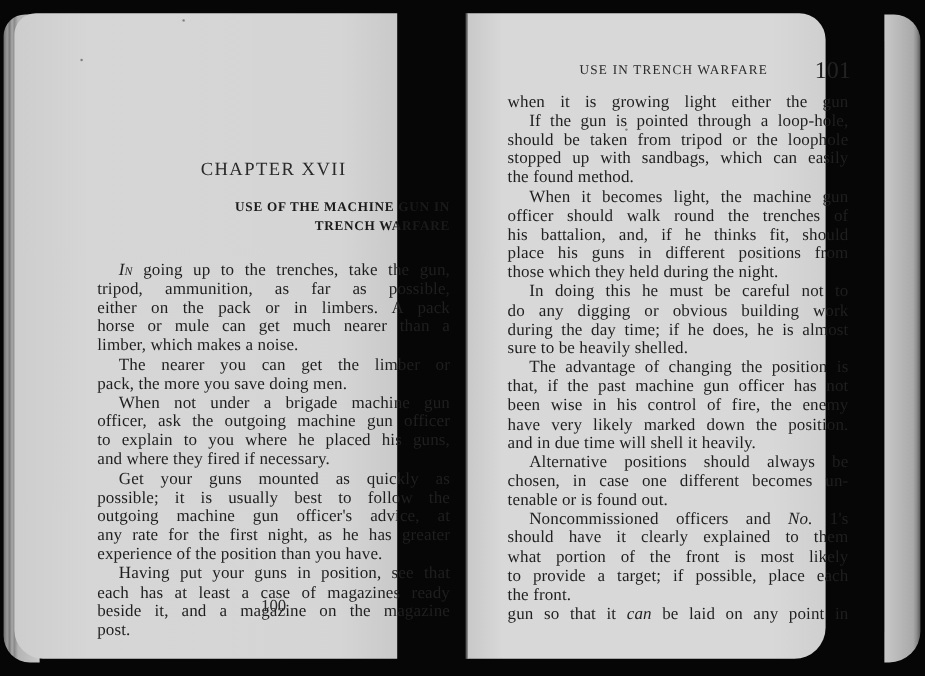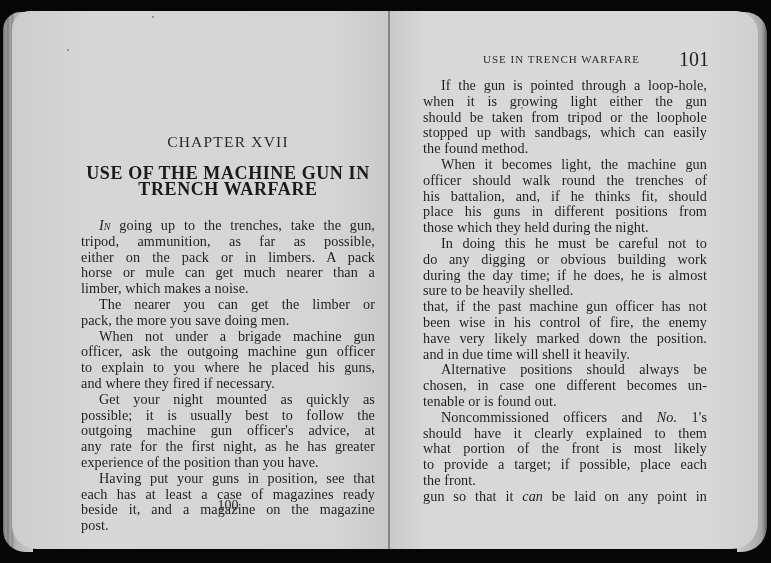--- a/index.html
+++ b/index.html
@@ -34,27 +34,27 @@
     .page {
       position: absolute;
       top: 11px;
       height: 538px;
       background: #d4d4d4;
       color: #1f1f1f;
       font-family: "Liberation Serif", "DejaVu Serif", serif;
     }
     .page-left {
       left: 12px;
-      width: 377px;
+      width: 319px;
       border-radius: 18px 0 0 24px;
       background: linear-gradient(to right, #cdcdcd 0%, #d6d6d6 20%, #d5d5d5 85%, #c9c9c9 100%);
     }
     .page-right {
       left: 389px;
-      width: 369px;
+      width: 299px;
       border-radius: 0 22px 26px 0;
       background: linear-gradient(to right, #c8c8c8 0%, #d8d8d8 10%, #d8d8d8 85%, #cfcfcf 100%);
     }
     .gutter {
       position: absolute;
       left: 388px; top: 11px;
       width: 2px; height: 538px;
       background: #6e6e6e;
       opacity: 0.75;
     }
@@ -88,22 +88,22 @@
       width: 294px;
       text-align: center;
       font-size: 15.5px;
       letter-spacing: 1.2px;
       color: #2a2a2a;
     }
     .chapter-title {
       position: absolute;
       left: 69px; top: 154px;
       width: 294px;
-      text-align: center;
-      font-size: 18px;
+      text-align: right;
+      font-size: 11px;
       line-height: 16px;
       font-weight: bold;
       letter-spacing: 0.6px;
       color: #1a1a1a;
     }
     .page-number-bottom {
       position: absolute;
       left: 69px; top: 487px;
       width: 294px;
       text-align: center;
@@ -159,21 +159,21 @@
         <span class="line first">The nearer you can get the limber or</span>
         <span class="line last">pack, the more you save doing men.</span>
       </p>
       <p>
         <span class="line first">When not under a brigade machine gun</span>
         <span class="line">officer, ask the outgoing machine gun officer</span>
         <span class="line">to explain to you where he placed his guns,</span>
         <span class="line last">and where they fired if necessary.</span>
       </p>
       <p>
-        <span class="line first">Get your night mounted as quickly as</span>
+        <span class="line first">Get your guns mounted as quickly as</span>
         <span class="line">possible; it is usually best to follow the</span>
         <span class="line">outgoing machine gun officer's advice, at</span>
         <span class="line">any rate for the first night, as he has greater</span>
         <span class="line last">experience of the position than you have.</span>
       </p>
       <p>
         <span class="line first">Having put your guns in position, see that</span>
         <span class="line">each has at least a case of magazines ready</span>
         <span class="line">beside it, and a magazine on the magazine</span>
         <span class="line last">post.</span>
@@ -185,40 +185,41 @@
     <span class="speck" style="left:55px;top:38px;"></span>
     <span class="speck" style="left:140px;top:5px;"></span>
   </div>
 
   <div class="page page-right">
     <div class="running-head">USE IN TRENCH WARFARE</div>
     <div class="page-number-top">101</div>
 
     <div class="text-block right-block">
       <p>
+        <span class="line">when it is growing light either the gun</span>
         <span class="line first">If the gun is pointed through a loop-hole,</span>
-        <span class="line">when it is growing light either the gun</span>
         <span class="line">should be taken from tripod or the loophole</span>
         <span class="line">stopped up with sandbags, which can easily</span>
         <span class="line last">the found method.</span>
       </p>
       <p>
         <span class="line first">When it becomes light, the machine gun</span>
         <span class="line">officer should walk round the trenches of</span>
         <span class="line">his battalion, and, if he thinks fit, should</span>
         <span class="line">place his guns in different positions from</span>
         <span class="line last">those which they held during the night.</span>
       </p>
       <p>
         <span class="line first">In doing this he must be careful not to</span>
         <span class="line">do any digging or obvious building work</span>
         <span class="line">during the day time; if he does, he is almost</span>
         <span class="line last">sure to be heavily shelled.</span>
       </p>
       <p>
+        <span class="line first">The advantage of changing the position is</span>
         <span class="line">that, if the past machine gun officer has not</span>
         <span class="line">been wise in his control of fire, the enemy</span>
         <span class="line">have very likely marked down the position.</span>
         <span class="line last">and in due time will shell it heavily.</span>
       </p>
       <p>
         <span class="line first">Alternative positions should always be</span>
         <span class="line">chosen, in case one different becomes un-</span>
         <span class="line last">tenable or is found out.</span>
       </p>

